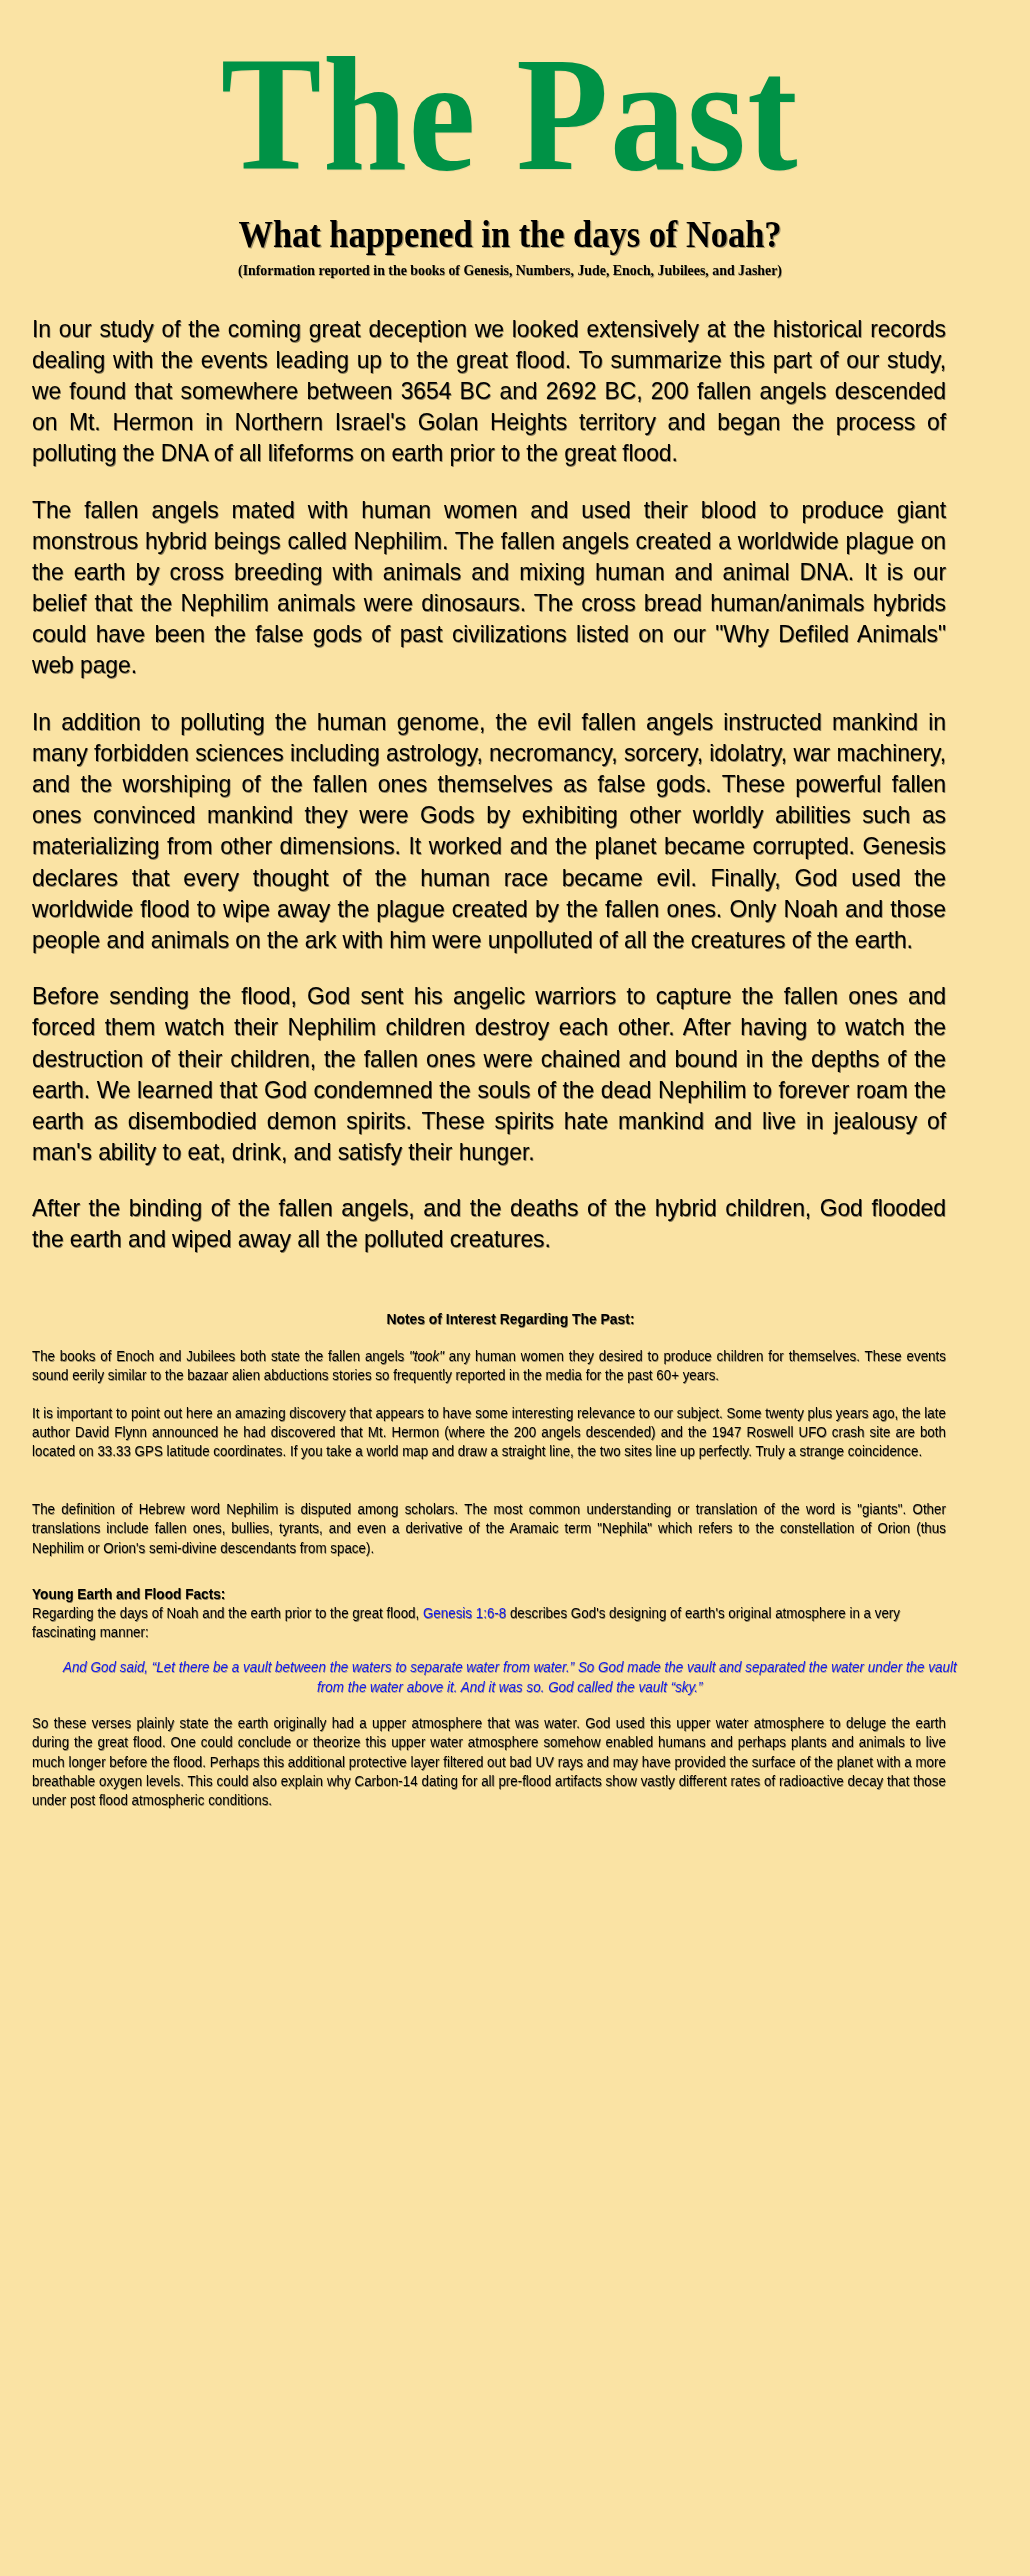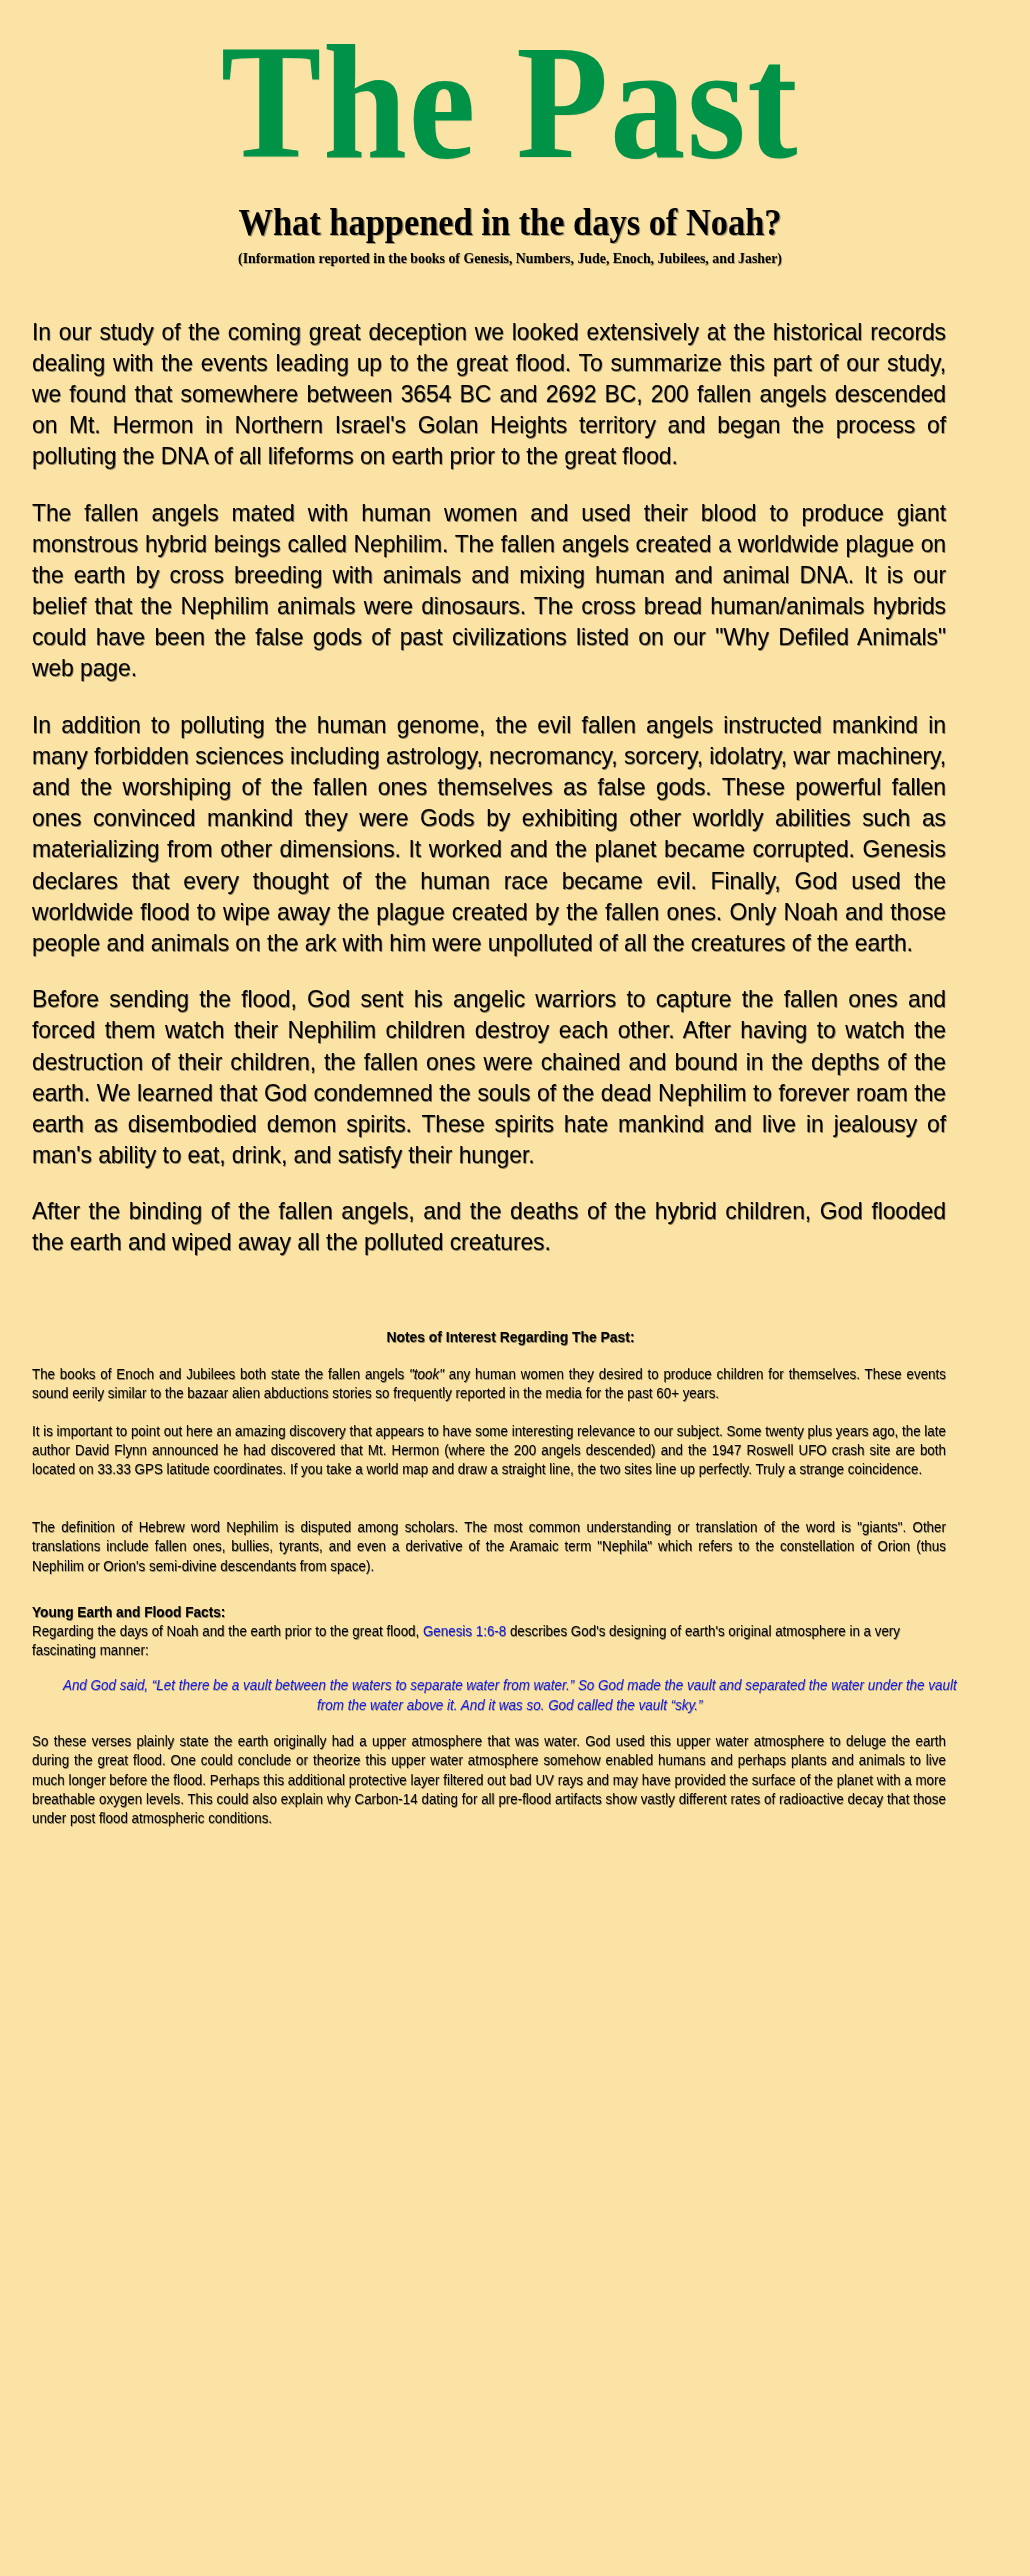--- a/index.html
+++ b/index.html
@@ -13,21 +13,21 @@
     background: #fae3a4;
     font-family: "Liberation Sans", sans-serif;
     color: #000000;
     -webkit-font-smoothing: antialiased;
   }
   .page {
     width: 1020px;
     min-height: 2576px;
     background: #fae3a4;
     box-sizing: border-box;
-    padding: 4px;
+    padding: 16px;
     position: relative;
     overflow: hidden;
   }
 
   
   .masthead {
     text-align: center;
     padding-top: 18.4px;
   }
   .masthead-title {
@@ -63,21 +63,21 @@
     line-height: 1.2;
     text-align: center;
     margin: 6.7px 0 0 0;
     transform: scaleX(0.95);
     transform-origin: center center;
     text-shadow: 0.8px 0.8px 0 rgba(0,0,0,0.3);
   }
 
   
   .body-wrap {
-    margin: 15px auto;
+    margin: 0 auto;
     width: 987px;
     padding: 0 15px;
     box-sizing: border-box;
   }
   p.body-para {
     font-family: "Liberation Sans", sans-serif;
     font-size: 24px;
     line-height: 1.30;
     text-align: justify;
     color: #000;

